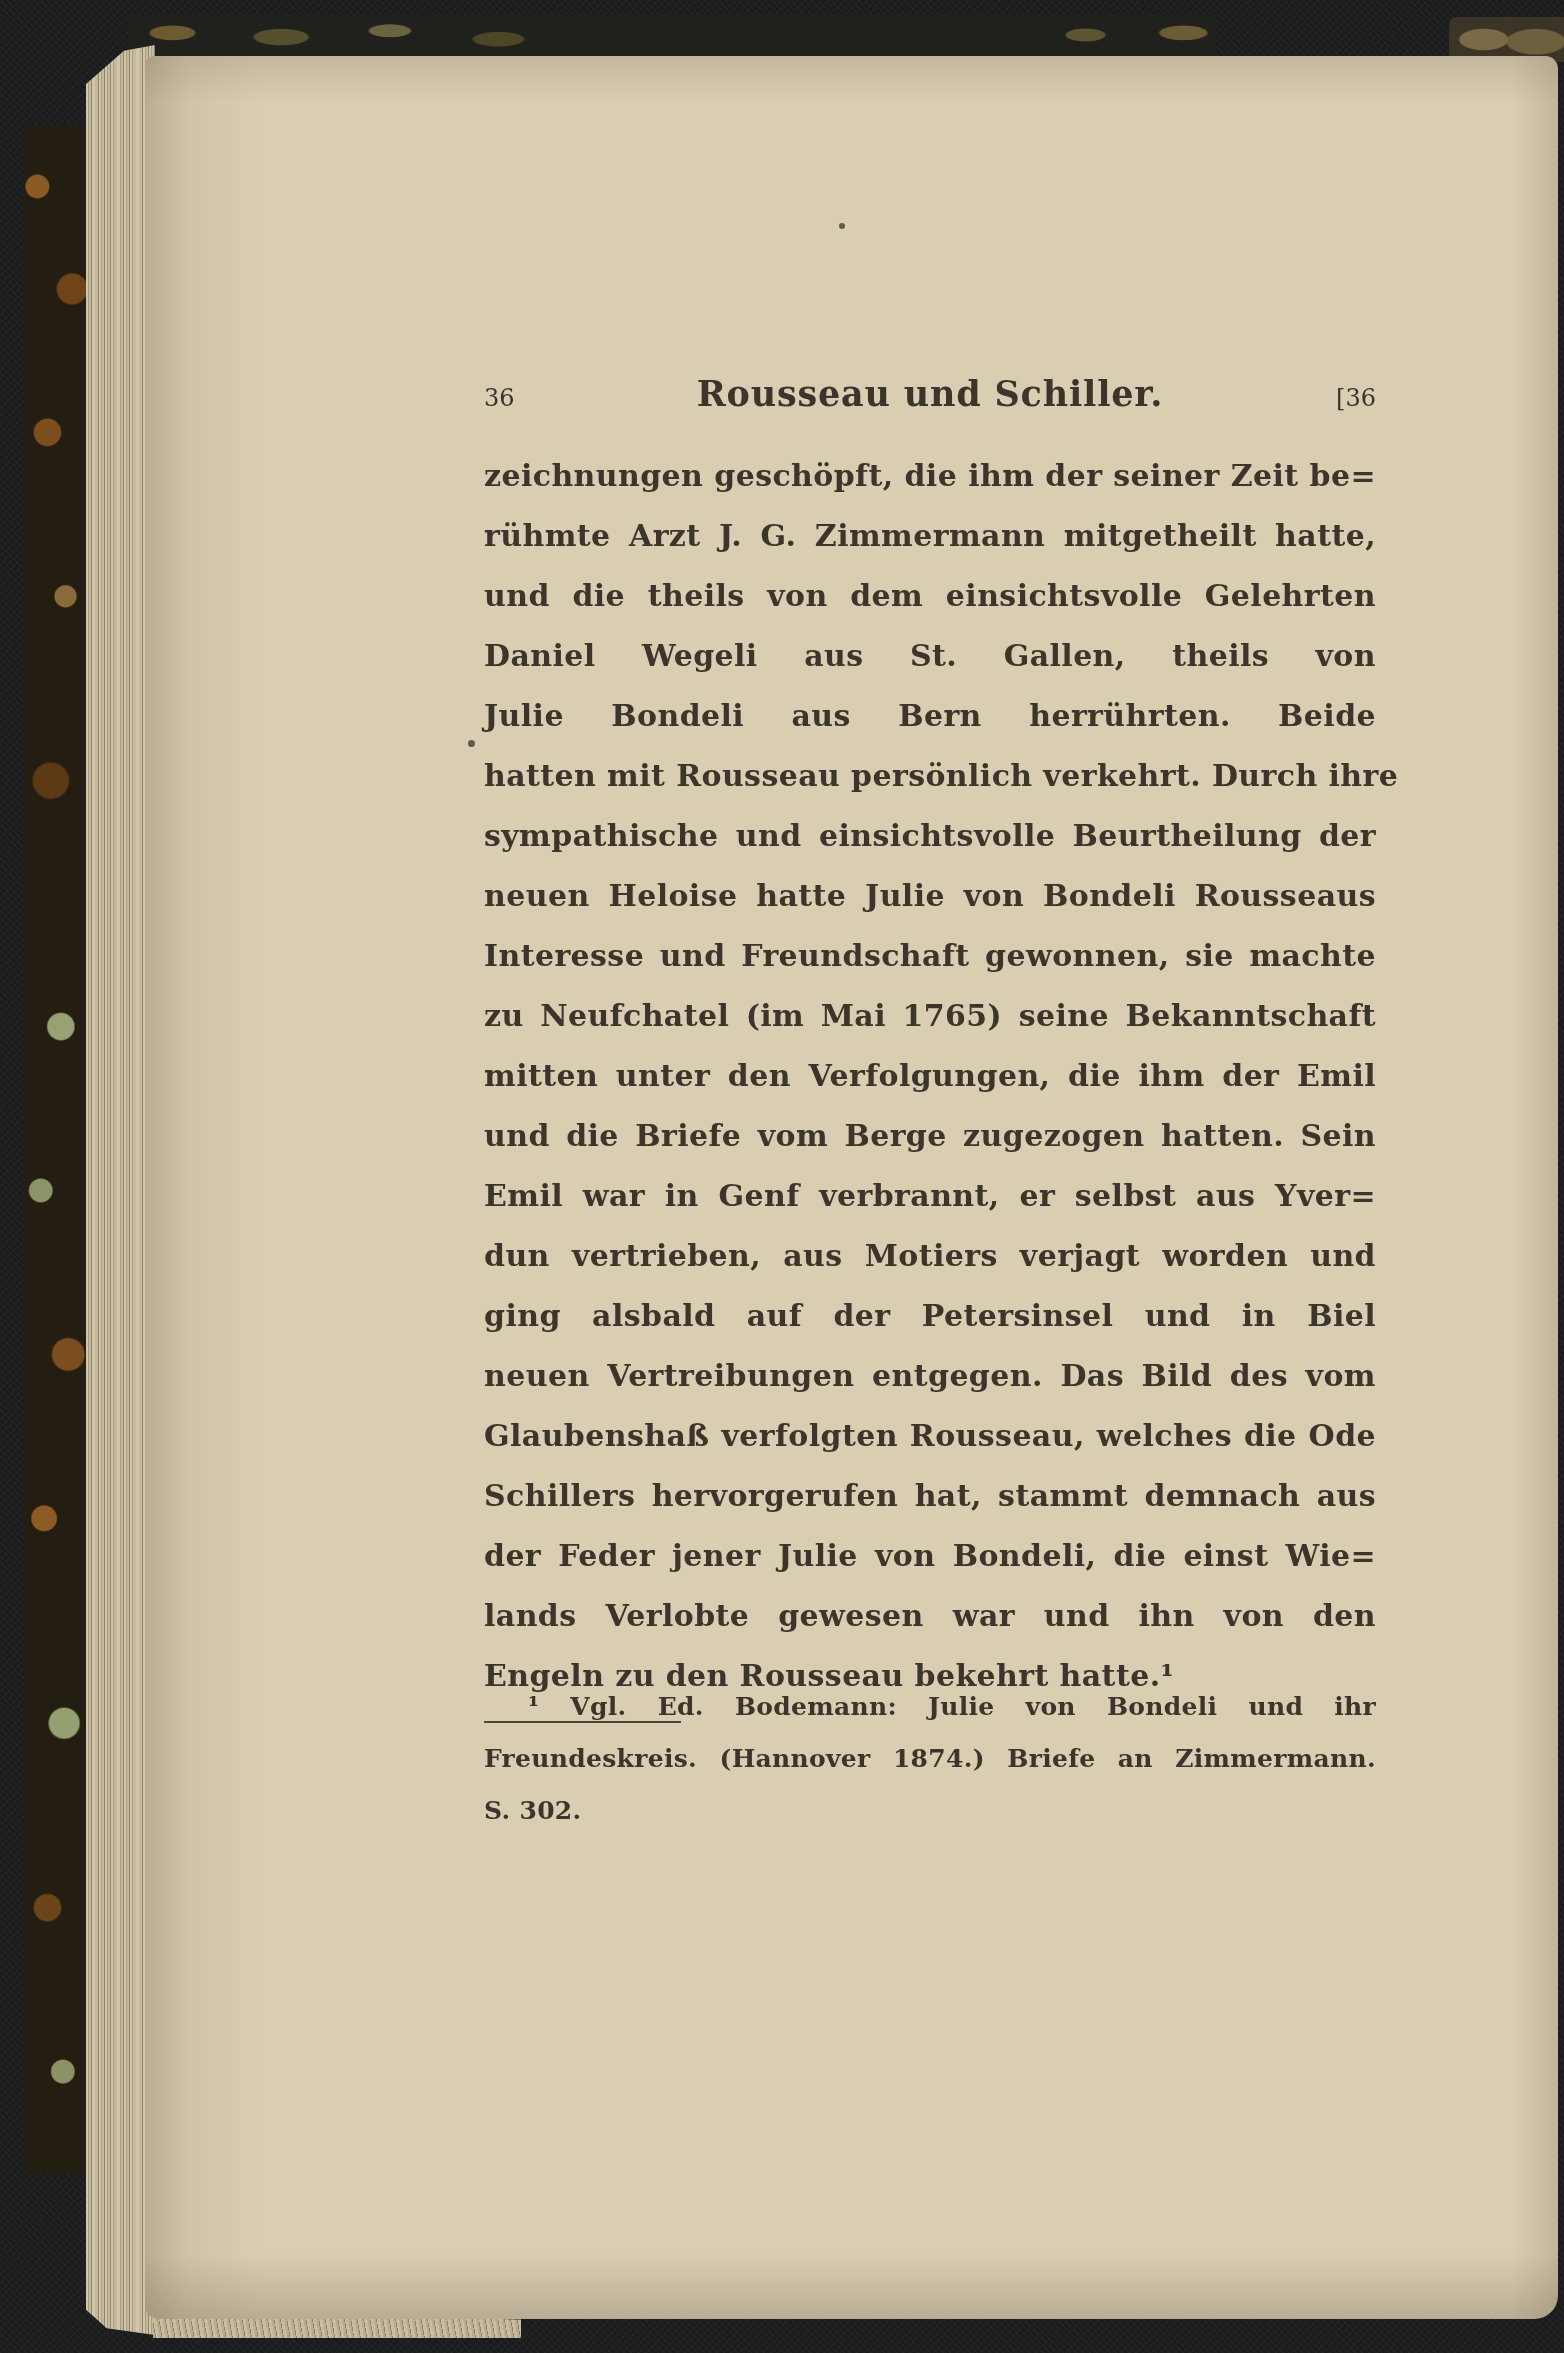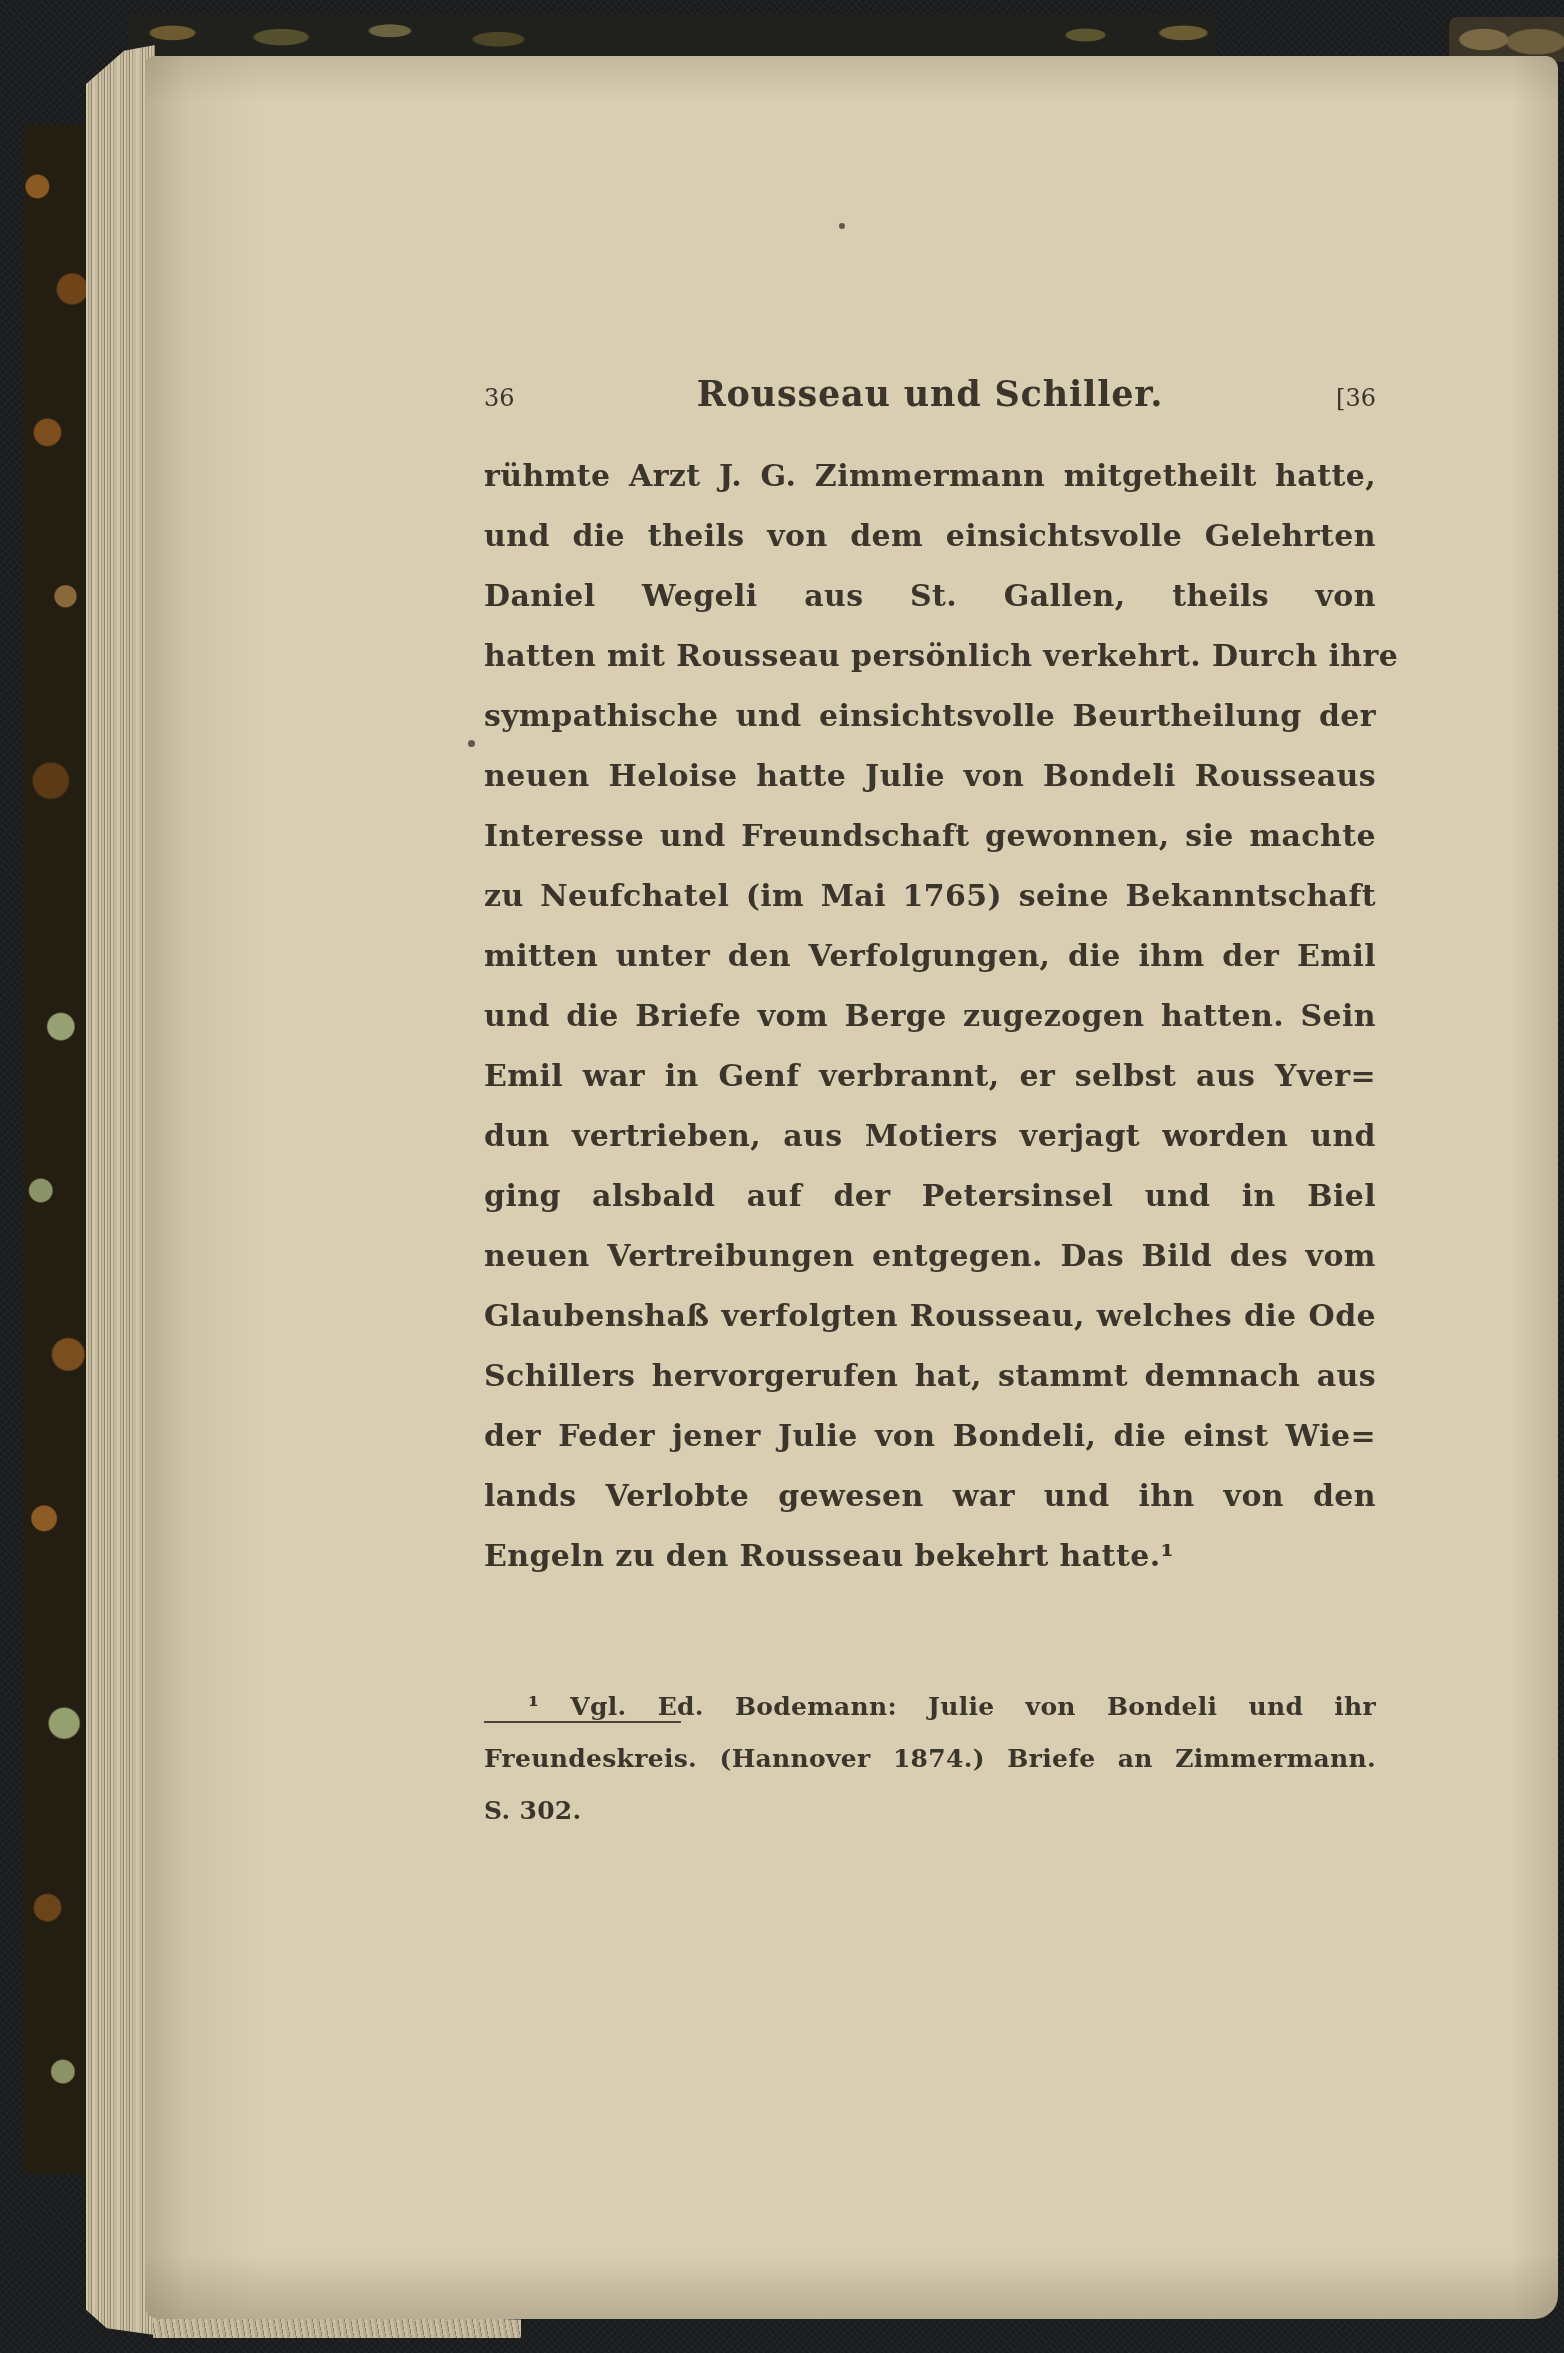--- a/index.html
+++ b/index.html
@@ -133,23 +133,25 @@
 
 <div class="page">
 
   <div class="header-row">
     <span class="pg-left">36</span>
     <span class="title">Rousseau und Schiller.</span>
     <span class="pg-right">[36</span>
   </div>
 
   <div class="body-block">
+    <div class="line">zeichnungen geschöpft, die ihm der seiner Zeit be=</div>
     <div class="line">rühmte Arzt J. G. Zimmermann mitgetheilt hatte,</div>
     <div class="line">und die theils von dem einsichtsvolle Gelehrten</div>
     <div class="line">Daniel Wegeli aus St. Gallen, theils von</div>
+    <div class="line">Julie Bondeli aus Bern herrührten. Beide</div>
     <div class="line">hatten mit Rousseau persönlich verkehrt. Durch ihre</div>
     <div class="line">sympathische und einsichtsvolle Beurtheilung der</div>
     <div class="line">neuen Heloise hatte Julie von Bondeli Rousseaus</div>
     <div class="line">Interesse und Freundschaft gewonnen, sie machte</div>
     <div class="line">zu Neufchatel (im Mai 1765) seine Bekanntschaft</div>
     <div class="line">mitten unter den Verfolgungen, die ihm der Emil</div>
     <div class="line">und die Briefe vom Berge zugezogen hatten. Sein</div>
     <div class="line">Emil war in Genf verbrannt, er selbst aus Yver=</div>
     <div class="line">dun vertrieben, aus Motiers verjagt worden und</div>
     <div class="line">ging alsbald auf der Petersinsel und in Biel</div>

